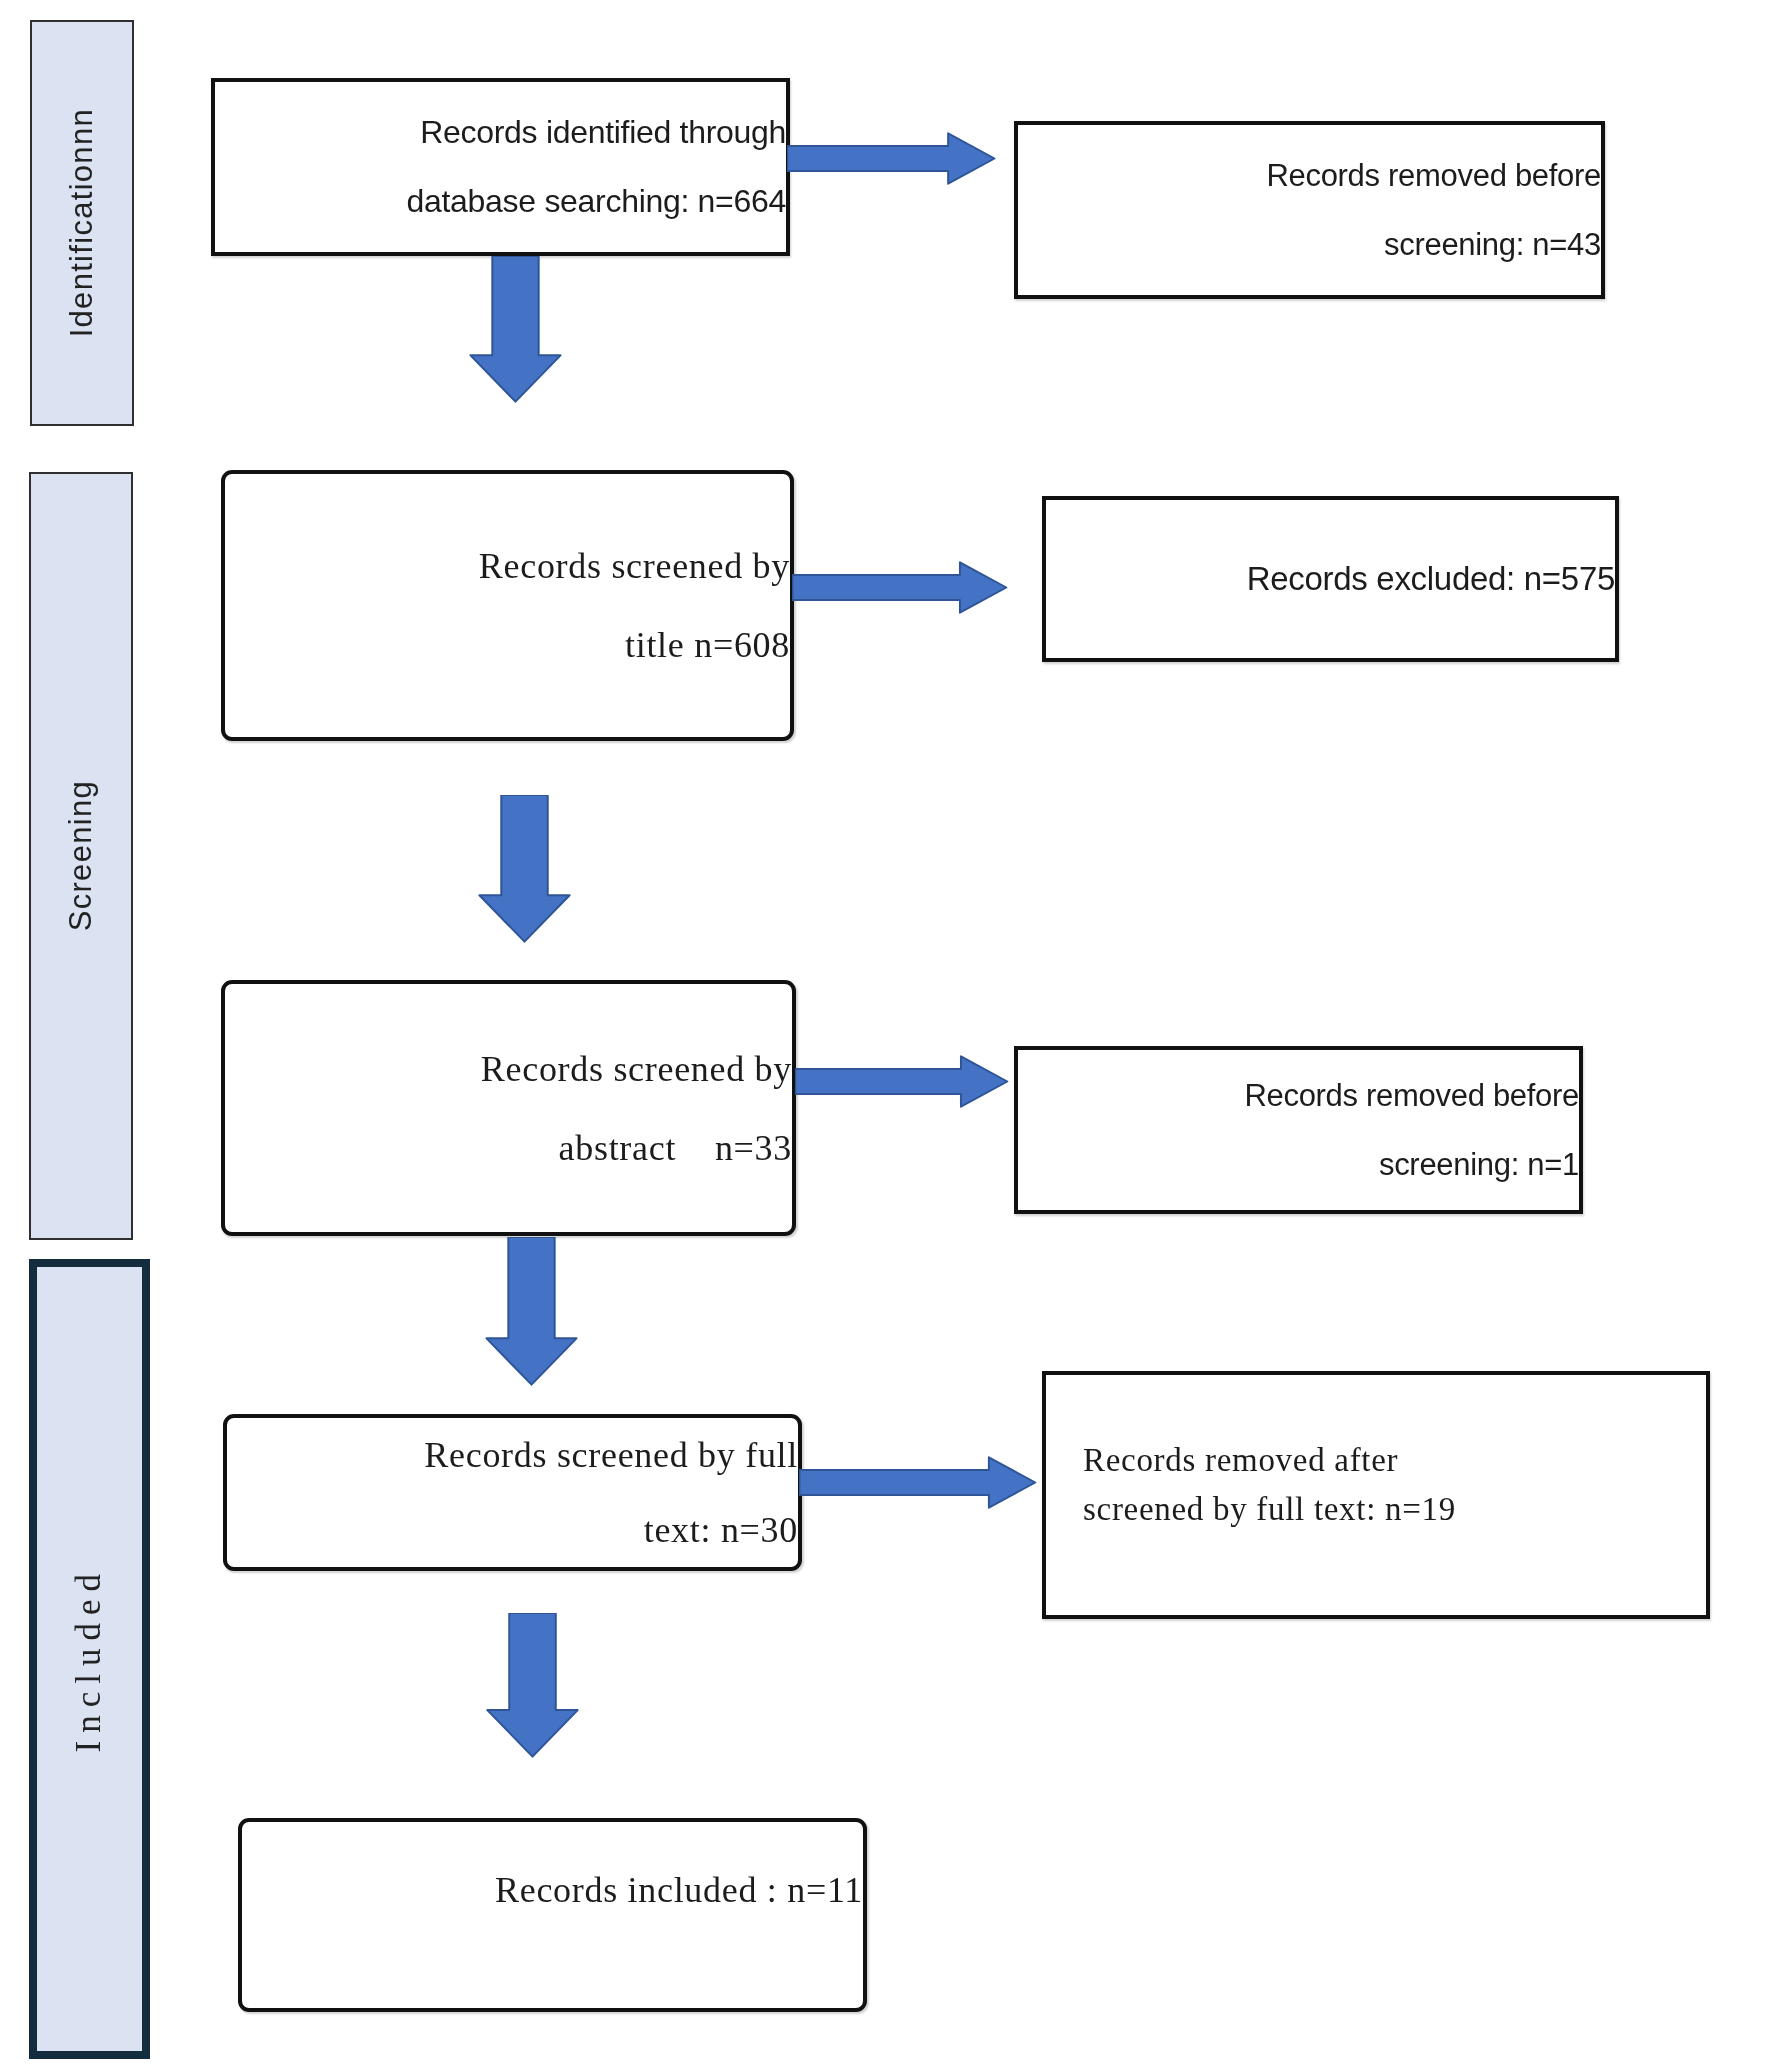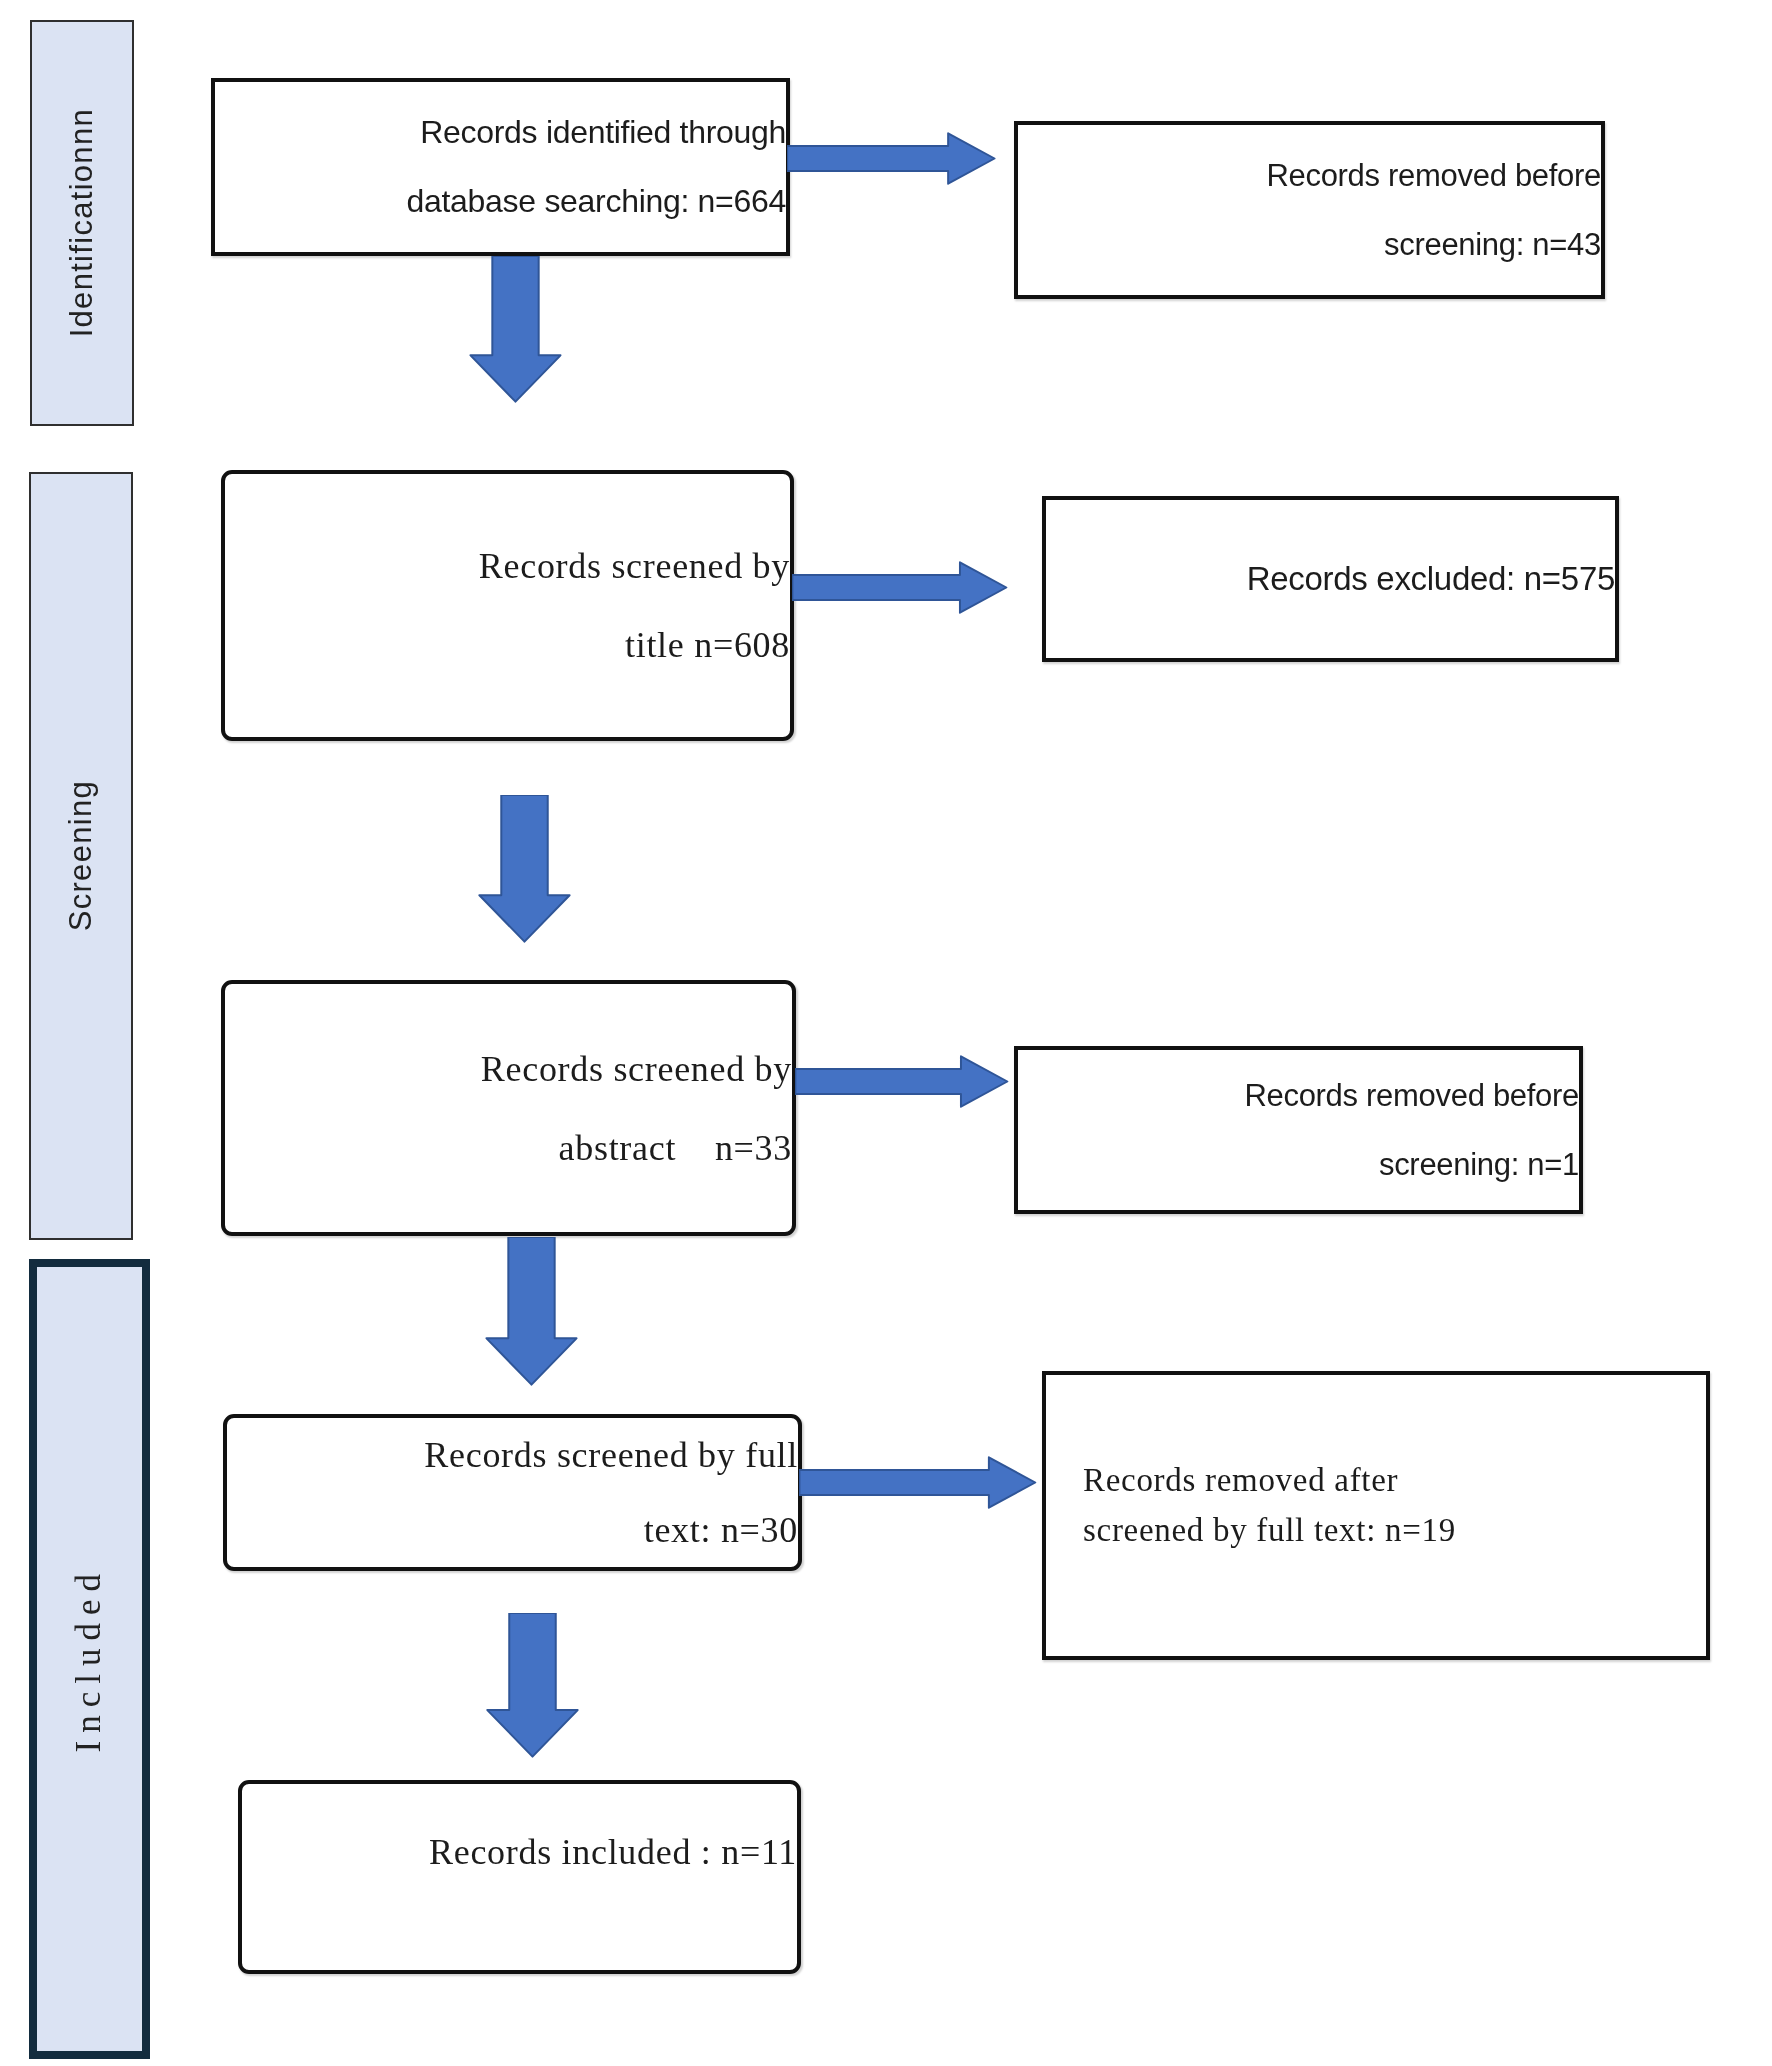--- a/index.html
+++ b/index.html
@@ -93,26 +93,26 @@
   <div class="box sans fs46 gap50" style="left:1014px;top:998px;width:569px;height:168px;">
     <span class="line">Records removed before</span>
     <span class="line">screening: n=1</span>
   </div>
 
   <div class="box serif fs54 gap50" style="left:223px;top:1414px;width:579px;height:157px;">
     <span class="line">Records screened by full</span>
     <span class="line">text: n=30</span>
   </div>
 
-  <div class="box serif fs50 left-align" style="left:1042px;top:1371px;width:668px;height:289px;">
+  <div class="box serif fs50 left-align" style="left:1042px;top:1371px;width:668px;height:248px;">
     <span class="line">Records removed after</span>
     <span class="line">screened by full text: n=19</span>
   </div>
 
-  <div class="box serif fs54 top-align" style="left:238px;top:1780px;width:563px;height:194px;">
+  <div class="box serif fs54 top-align" style="left:238px;top:1818px;width:629px;height:194px;">
     <span class="line">Records included : n=11</span>
   </div>
 
   <svg class="arrow" style="left:787px;top:132px;" width="209" height="53" viewBox="0 0 315 80">
     <polygon points="0,21 243,21 243,2 313,40 243,78 243,59 0,59"></polygon>
   </svg>
   <svg class="arrow" style="left:792px;top:561px;" width="216" height="53" viewBox="0 0 325 80">
     <polygon points="0,21 253,21 253,2 323,40 253,78 253,59 0,59"></polygon>
   </svg>
   <svg class="arrow" style="left:795px;top:1055px;" width="214" height="53" viewBox="0 0 322 80">

